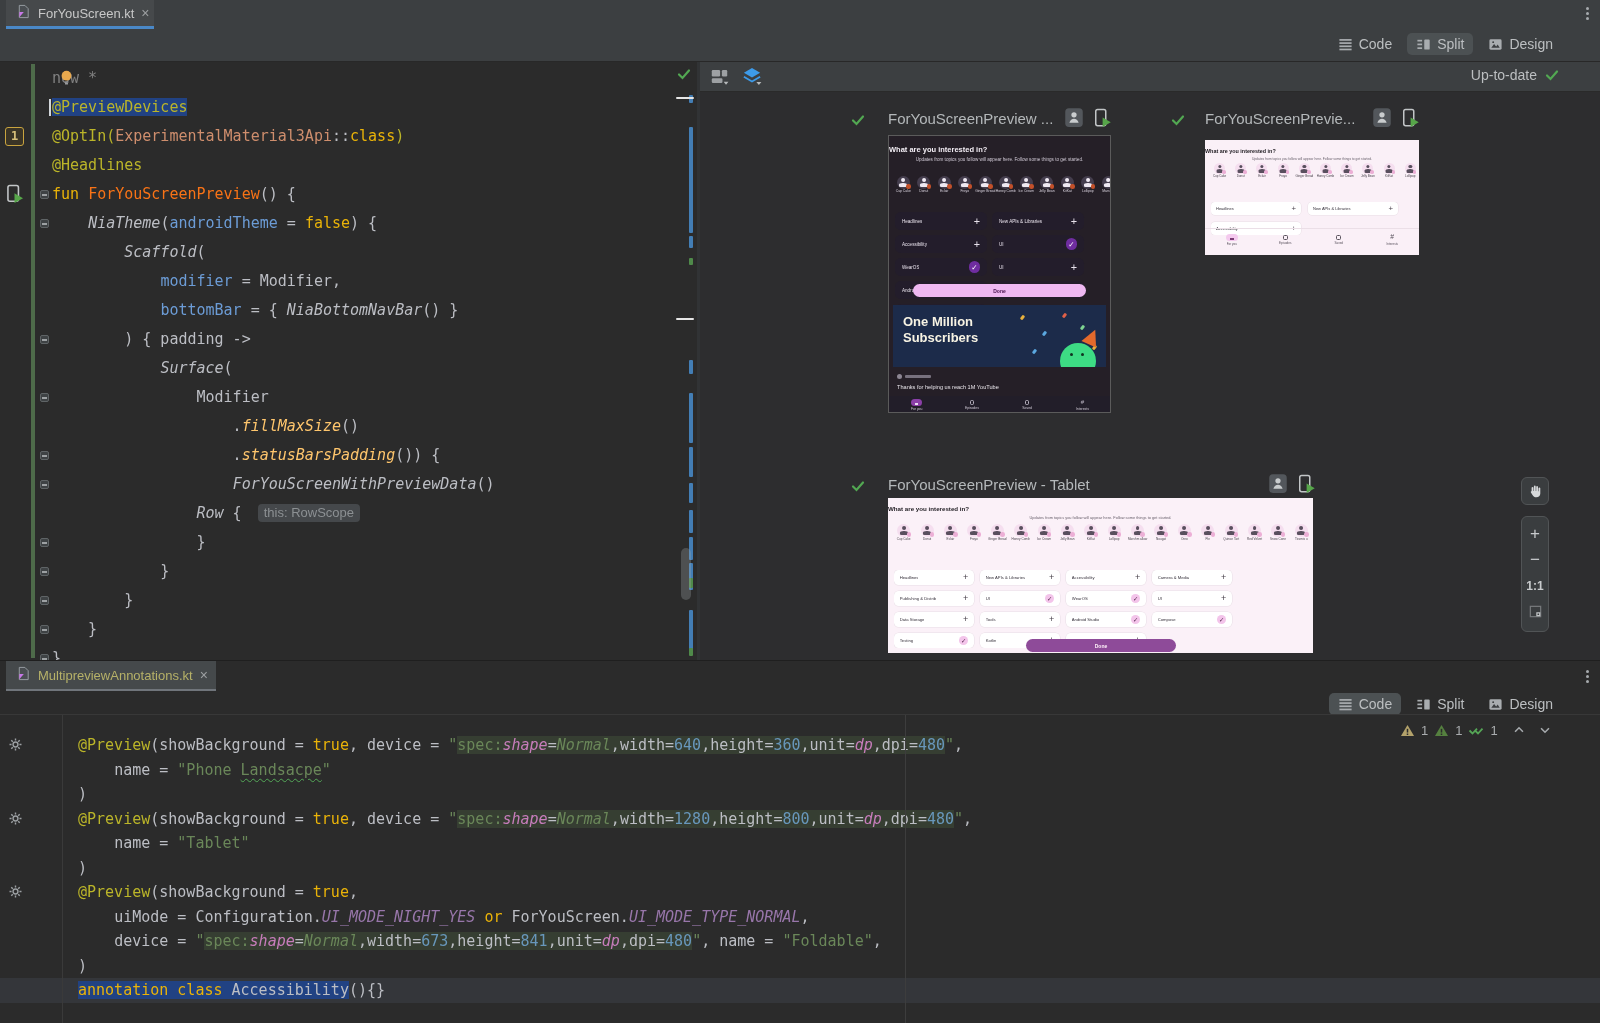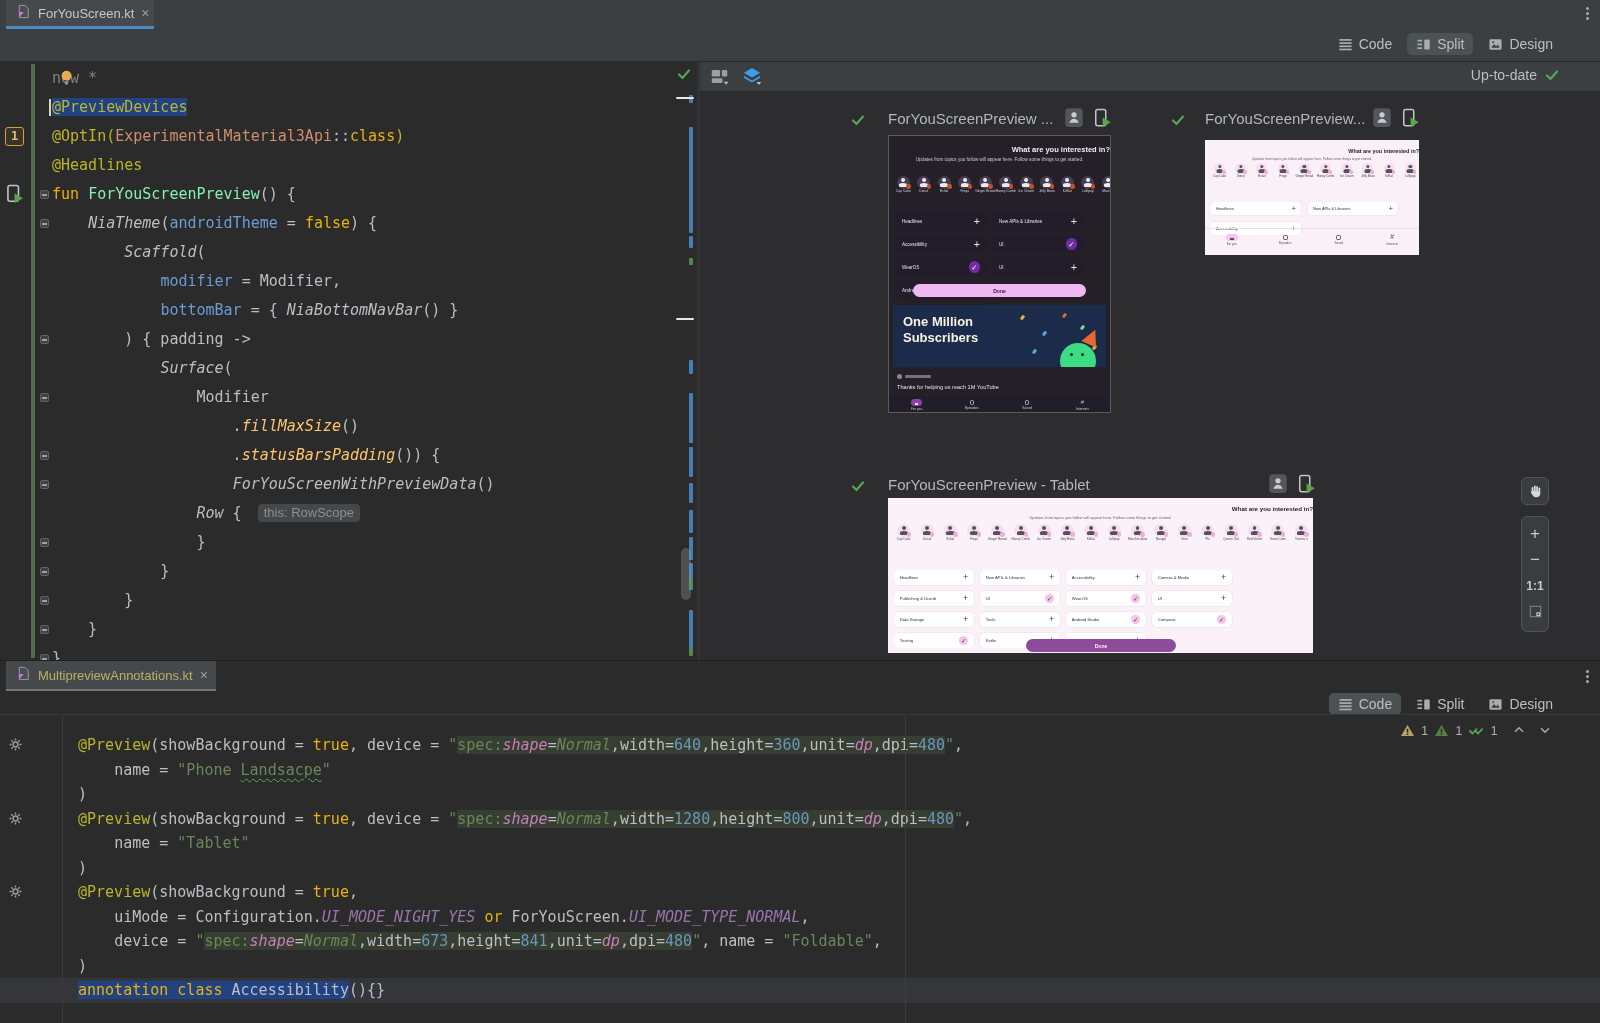--- a/index.html
+++ b/index.html
@@ -26,21 +26,21 @@
 .modebtn.on{background:#4C5153}
 .modebtn svg{display:block}
 
 
 .editor{position:absolute;background:#2B2B2B;overflow:hidden}
 .code-line{position:relative;white-space:pre;font-family:"DejaVu Sans Mono","Liberation Mono",monospace}
 #editor1 .code-line{height:29px;line-height:29px;font-size:15px;padding-left:52px}
 #editor2 .code-line{height:24.5px;line-height:24.5px;font-size:15px;padding-left:78px}
 .code-line.hl{background:#34363A}
 .tok{display:inline}
-.tok.d{color:#BCBEC4}.tok.a{color:#BBB529}.tok.k{color:#eab308}.tok.f{color:#86efac}
+.tok.d{color:#BCBEC4}.tok.a{color:#BBB529}.tok.k{color:#eab308}.tok.f{color:#f97316}
 .tok.c{color:#BCBEC4;font-style:italic}.tok.e{color:#FFC66D;font-style:italic}
 .tok.n{color:#6C9CD6}.tok.u{color:#6897BB}.tok.s{color:#6A8759}
 .tok.si{color:#6A8759;font-style:italic}.tok.at{color:#C77DBB;font-style:italic}
 .tok.ct{color:#9876AA;font-style:italic}.tok.g{color:#808080}.tok.x{color:#CF8E6D}
 .tok.b{background:rgba(96,134,78,.22)}
 .tok.sel{background:#214283}
 .tok.typo{text-decoration:underline wavy #54A857 1px;text-underline-offset:3px}
 .caret{display:inline-block;width:2px;height:17px;background:#D2D6DA;vertical-align:middle;margin-right:-2px;position:relative;left:-3px}
 .inlay{display:inline-block;background:#45484B;color:#8C9093;border-radius:4px;
   font-family:"Liberation Sans",sans-serif;font-size:13px;line-height:18px;padding:0 6px;vertical-align:middle;margin-left:7px;transform:translateY(-1px)}
@@ -64,21 +64,21 @@
 .thumb{position:absolute;overflow:hidden;cursor:pointer}
 .updat{display:flex;align-items:center;gap:7px;font-size:14px;color:#BCBFC1}
 
 
 .zbtn{position:absolute;background:#3A3D3F;border:1px solid #515456;border-radius:6px;display:flex;align-items:center;justify-content:center;cursor:pointer}
 .zgroup{position:absolute;background:#3A3D3F;border:1px solid #515456;border-radius:6px;display:flex;flex-direction:column;align-items:center;justify-content:space-between;padding:8px 0}
 .zt{color:#C8CBCD;font-size:17px;line-height:17px;cursor:pointer;font-family:"Liberation Sans",sans-serif}
 .zt.small{font-size:12px;font-weight:bold}
 
 
-.t-head{position:absolute;left:0;right:0;text-align:right;font-weight:bold}
+.t-head{position:absolute;left:0;right:0;text-align:left;font-weight:bold}
 .t-sub{position:absolute;left:4%;right:4%;text-align:center}
 .avrow{position:absolute;display:flex;overflow:hidden}
 .avitem{display:flex;flex-direction:column;align-items:center;flex:none}
 .avc{border-radius:50%;position:relative}
 .avc .pg{position:absolute;left:50%;top:18%;transform:translateX(-50%);width:30%;height:30%;border-radius:50%}
 .avc .pb{position:absolute;left:50%;bottom:12%;transform:translateX(-50%);width:62%;height:32%;border-radius:45% 45% 20% 20%}
 .avc .bdg{position:absolute;right:-6%;bottom:2%;border-radius:50%}
 .avlab{text-align:center;line-height:1.15;color:inherit}
 .chips{position:absolute;display:flex;flex-wrap:wrap;overflow:hidden}
 .chip{display:flex;align-items:center;justify-content:space-between;flex:none}
@@ -278,21 +278,21 @@
           <path d="M4.3 12.2c.6-2.2 2.1-3.2 3.7-3.2s3.1 1 3.7 3.2z" fill="#C9CCCE"></path>
         </svg></span>
     <span class="ticon" style="left:392px;top:15px"><svg width="20" height="21" viewBox="0 0 16 16">
           <rect x="3" y="1.5" width="8" height="13" rx="1.5" stroke="#C2C5C7" fill="none" stroke-width="1.2"></rect>
           <path d="M8.5 8l6.5 3.8L8.5 15.6z" fill="#57A64A"></path>
         </svg></span>
 
     <svg class="abs" style="left:470px;top:20px" width="16" height="16" viewBox="0 0 16 16">
         <path d="M3 8.5l3.5 3.5L13 4.5" stroke="#52A852" stroke-width="2.2" fill="none" stroke-linecap="round"></path>
       </svg>
-    <div class="ptitle" style="left:505px;top:18px">ForYouScreenPreview...</div>
+    <div class="ptitle" style="left:505px;top:18px">ForYouScreenPrevie...</div>
     <span class="ticon" style="left:672px;top:15px"><svg width="20" height="21" viewBox="0 0 16 16">
           <rect x="1" y="0.5" width="14" height="15" rx="3" fill="#53575C"></rect>
           <circle cx="8" cy="5.8" r="2.1" fill="#C9CCCE"></circle>
           <path d="M4.3 12.2c.6-2.2 2.1-3.2 3.7-3.2s3.1 1 3.7 3.2z" fill="#C9CCCE"></path>
         </svg></span>
     <span class="ticon" style="left:700px;top:15px"><svg width="20" height="21" viewBox="0 0 16 16">
           <rect x="3" y="1.5" width="8" height="13" rx="1.5" stroke="#C2C5C7" fill="none" stroke-width="1.2"></rect>
           <path d="M8.5 8l6.5 3.8L8.5 15.6z" fill="#57A64A"></path>
         </svg></span>
 

